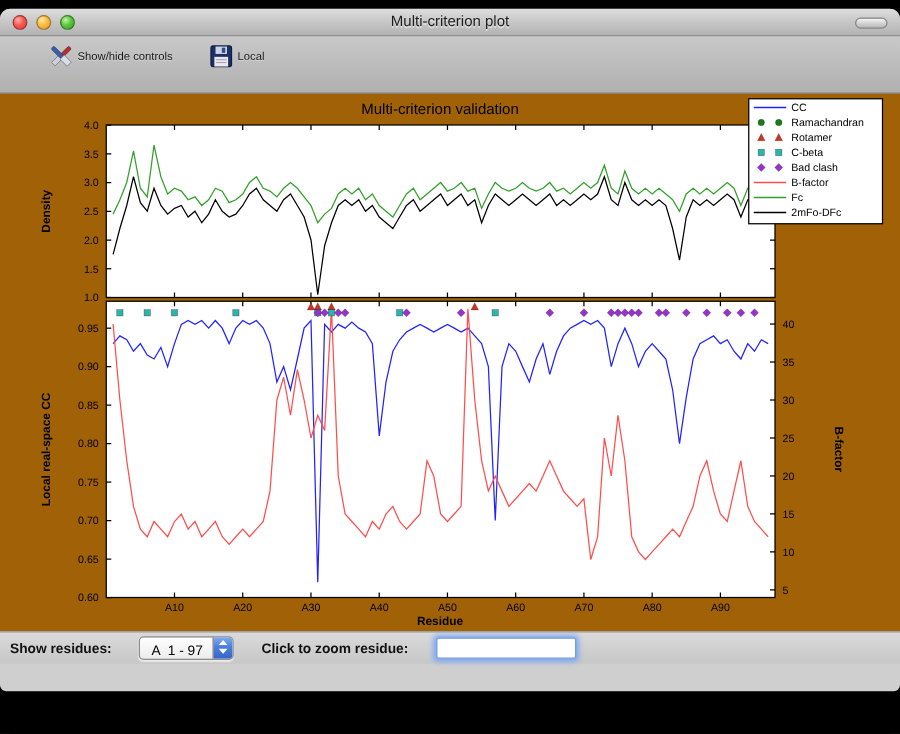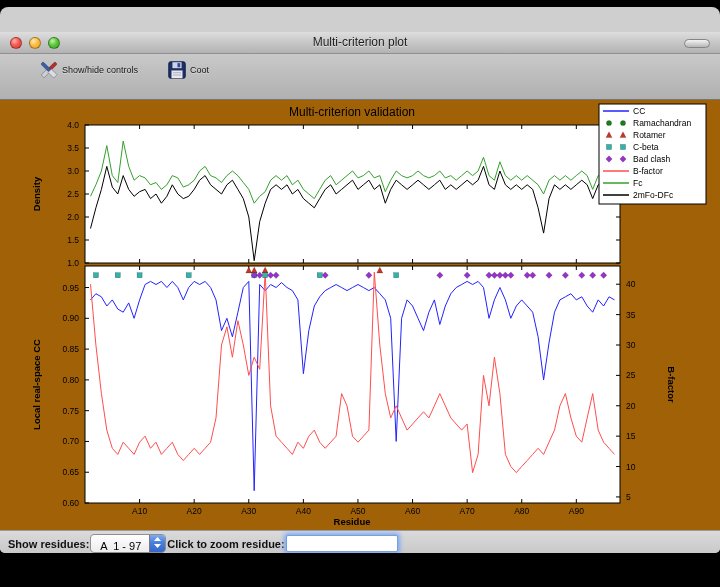--- a/index.html
+++ b/index.html
@@ -13,39 +13,39 @@
   
   .titlebar { position:relative; height:22px;
               background:linear-gradient(#dedede,#c9c9c9 45%,#b3b3b3);
               border-bottom:1px solid #8f8f8f; }
   .lights { position:absolute; left:10px; top:5px; display:flex; gap:7px; }
   .light { width:12px; height:12px; border-radius:50%; border:1px solid rgba(0,0,0,0.35); display:inline-block; }
   .light.red    { background:radial-gradient(circle at 35% 30%, #ffb3ab, #f95850 45%, #d43b33); }
   .light.yellow { background:radial-gradient(circle at 35% 30%, #ffe9b0, #fdbc40 45%, #dd9b2c); }
   .light.green  { background:radial-gradient(circle at 35% 30%, #c8f0b0, #59c939 45%, #3da02a); }
   .title { text-align:center; font-size:12px; line-height:21px; color:#1c1c1c;
-           text-shadow:0 1px 0 rgba(255,255,255,0.55);margin-top:25px; }
+           text-shadow:0 1px 0 rgba(255,255,255,0.55); }
   .toolbar-toggle { position:absolute; right:10px; top:7px; width:26px; height:9px;
            border-radius:5px; border:1px solid #858585;
            background:linear-gradient(#f4f4f4,#b6b6b6); }
   
   .toolbar { height:46px; background:linear-gradient(#c9c9c9,#b0b0b0);
              border-bottom:1px solid #757575; display:flex; align-items:flex-start;
              padding:3px 0 0 36px; gap:26px; }
   .tool-btn { display:flex; align-items:center; cursor:default; }
   .tool-icon { width:26px; height:26px; display:flex; align-items:center; justify-content:center; }
   .tool-label { font-size:9px; color:#161616; margin-top:0px; white-space:nowrap;
                 text-shadow:0 1px 0 rgba(255,255,255,0.4); }
   
   .plot-area { height:430px; background:#a16207; }
   svg { font-family:"Liberation Sans", sans-serif; display:block; }
   
   .controls { height:26px; background:linear-gradient(#dadada,#c7c7c7);
               border-top:1px solid #9a9a9a; display:flex; align-items:center;
-              padding:0 8px; gap:1px; }
+              padding:0 8px; gap:22px; }
   .ctl-label { font-size:11px; font-weight:bold; color:#111; white-space:nowrap; }
   .popup { display:inline-flex; align-items:flex-end; height:19px; border:1px solid #8f8f8f;
            border-radius:4px; background:linear-gradient(#ffffff,#ececec); overflow:hidden;
            box-shadow:0 1px 1px rgba(255,255,255,0.6); }
   .popup-value { font-size:11px; padding:0 8px 0 9px; white-space:pre; color:#000; }
   .popup-stepper { width:16px; height:19px; display:flex; align-items:center; justify-content:center;
            background:linear-gradient(#8db6f2,#4a7fe0 50%,#3566c8); border-left:1px solid #7a7a7a; }
   .zoom-input { width:112px; height:17px; border:1px solid #7a9fd4; border-radius:2px;
            font-size:11px; padding:0 4px; outline:none;
            box-shadow:0 0 4px 2px rgba(110,163,255,0.85); background:#fff; }
@@ -90,21 +90,21 @@
         <span class="tool-icon">
           <svg width="22" height="22" viewBox="0 0 24 24">
             <rect x="3" y="3" width="18" height="18" rx="2" fill="#1c2f66" stroke="#0e1c42"></rect>
             <rect x="7" y="3.5" width="10" height="6.5" fill="#cdd4e8"></rect>
             <rect x="12.5" y="4.5" width="3" height="4.5" fill="#36498c"></rect>
             <rect x="6" y="12.5" width="12" height="8.5" fill="#e8e8ee"></rect>
             <line x1="7.5" y1="15" x2="16.5" y2="15" stroke="#99a" stroke-width="0.8"></line>
             <line x1="7.5" y1="17.5" x2="16.5" y2="17.5" stroke="#99a" stroke-width="0.8"></line>
           </svg>
         </span>
-        <span class="tool-label">Coot</span>
+        <span class="tool-label">Local</span>
       </div>
     </div>
 
     <div class="plot-area">
       <svg id="figure" width="720" height="430">
           <text x="352" y="16" font-size="12" fill="#000" text-anchor="middle">Multi-criterion validation</text>
           <g>
             <rect x="85" y="25" width="535" height="138" fill="#fff" stroke="#000" stroke-width="1"></rect>
             <clipPath id="clip0">
               <rect x="85" y="25" width="535" height="138"></rect>

